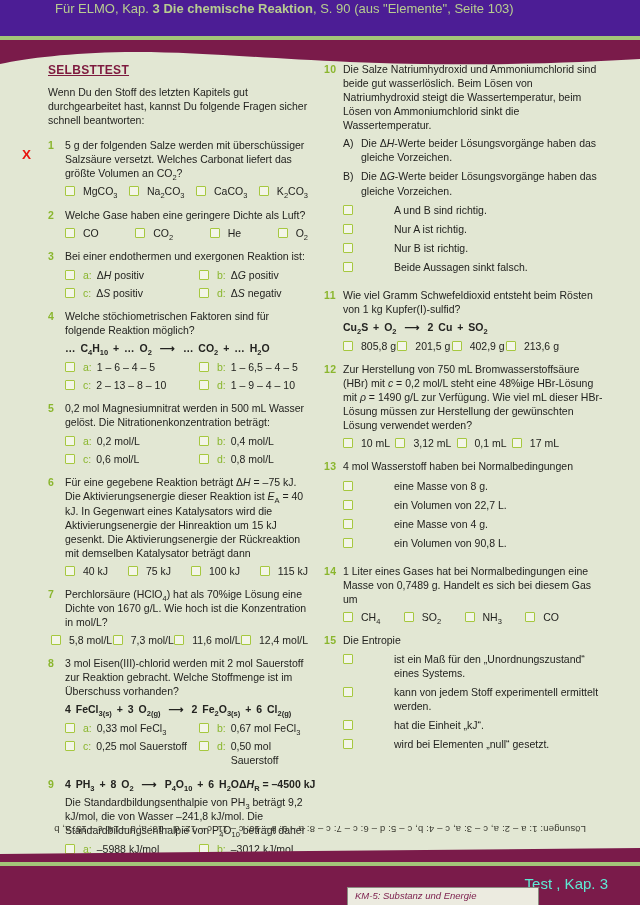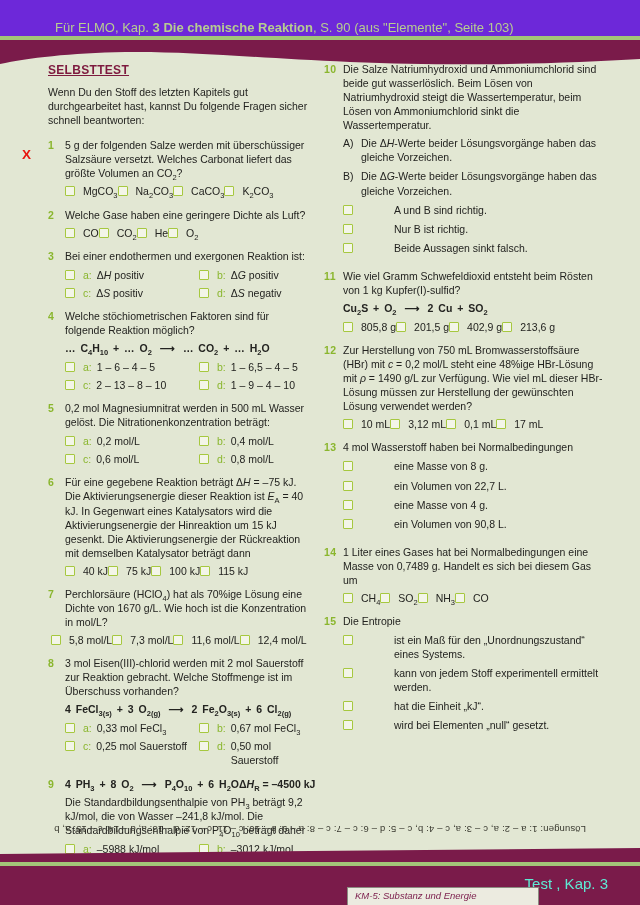--- a/index.html
+++ b/index.html
@@ -6,21 +6,21 @@
   html,body { width: 640px; }
   body { background:#e2e7d3; }
   .page {
     position: relative; width: 640px; height: 905px; overflow: hidden;
     background:#e2e7d3; color:#232320;
     font-family:"Liberation Sans", sans-serif; font-size:10.5px; line-height:1.34;
   }
   
   .band {
     position:absolute; top:0; left:0; width:100%; height:36px;
-    background:#6d28d9; color:#b7cd90; display:flex; align-items:flex-end;
+    background:#4c1d95; color:#b7cd90; display:flex; align-items:flex-start;
     padding-left:55px; font-size:13px;
   }
   .band b { font-weight:bold; }
   .rule-top { position:absolute; top:36px; left:0; width:100%; height:3.5px; background:#a3c578; }
   .wave { position:absolute; top:39.5px; left:0; width:640px; height:30px; display:block; }
   
   .slant { position:absolute; top:845px; left:0; width:640px; height:10px; display:block; }
   .footband { position:absolute; top:854px; left:0; width:100%; height:51px; background:#7a1b4a; }
   .rule-bot { margin-top:8px; height:3.5px; background:#a3c578; }
   .pageref { position:absolute; right:32px; top:20px; color:#5eead4; font-size:15px; }
@@ -53,21 +53,21 @@
   .eqline .dh { margin-left:auto; font-weight:bold; white-space:nowrap; }
   .arrow { padding:0 8px; font-weight:bold; }
   sub { font-size:7.5px; line-height:0; }
   
   .cb {
     display:inline-block; width:10px; height:10px; flex:none;
     border:1.6px solid #a6c83f; background:#f3f5e8; border-radius:1px;
     margin-right:8px; margin-top:2px;
   }
   .opt { display:flex; align-items:flex-start; }
-  .optrow { display:flex; margin-top:0; }
+  .optrow { display:flex; justify-content:space-between; margin-top:0; }
   .col-right .optrow { padding-right:45px; }
   .optgrid { display:grid; grid-template-columns:128px auto; row-gap:4px; column-gap:6px; margin-top:5px; }
   .letter { color:#8ab62e; margin-right:5px; }
   .stack { margin-top:5px; }
   .stack .opt { margin-bottom:5px;gap:33px; }
   .stmt { display:flex; margin-bottom:5px; }
   .stmt-l { flex:none; width:18px; }
 </style>
 </head>
 <body>
@@ -358,20 +358,24 @@
               <span class="stmt-l">B)</span>
               <span>Die Δ<i>G</i>-Werte beider Lösungsvorgänge haben das gleiche Vorzeichen.</span>
             </div>
           <div class="stack">
             <span class="opt">
                 <span class="cb"></span>
                 <span>A und B sind richtig.</span>
               </span>
             <span class="opt">
                 <span class="cb"></span>
+                <span>Nur A ist richtig.</span>
+              </span>
+            <span class="opt">
+                <span class="cb"></span>
                 <span>Nur B ist richtig.</span>
               </span>
             <span class="opt">
                 <span class="cb"></span>
                 <span>Beide Aussagen sinkt falsch.</span>
               </span>
           </div>
         </div>
       </div>
 

